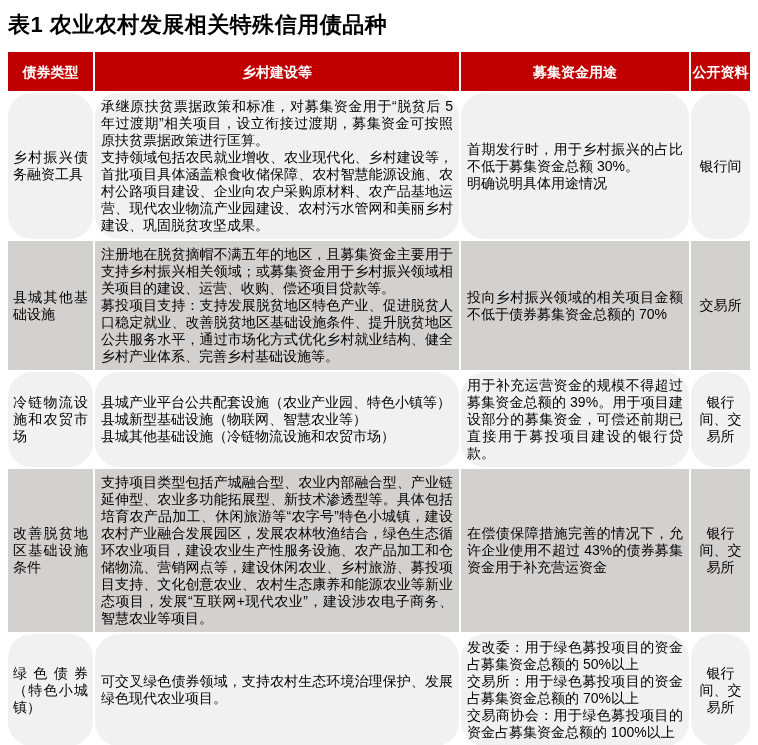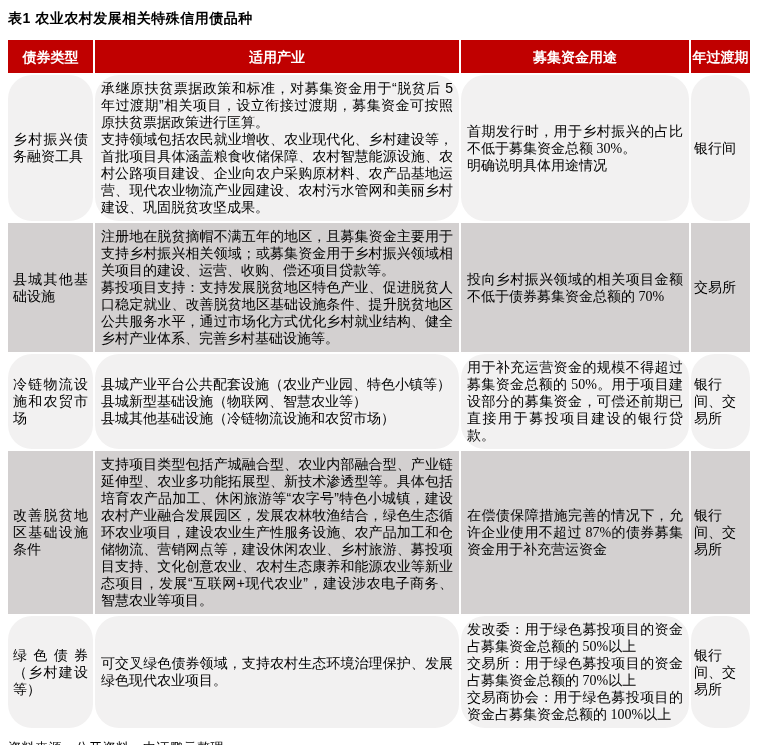--- a/index.html
+++ b/index.html
@@ -13,21 +13,21 @@
   *{box-sizing:border-box;margin:0;padding:0;}
   html,body{background:var(--page-bg);}
   body{
     width:758px;height:745px;
     font-family:"Liberation Sans","DejaVu Sans",sans-serif;
     color:var(--text);
     padding:8px 6px 0 8px;
     overflow:hidden;
   }
   .doc-title{
-    font-size:14px;
+    font-size:22px;
     font-weight:700;
     letter-spacing:.5px;
     margin:2px 0 10px 0;
   }
   table.bond-table{
     border-collapse:separate;
     border-spacing:2px;
     table-layout:fixed;
     width:744px;
     margin-left:-2px;
@@ -38,35 +38,35 @@
   col.c4{width:59px;}
   th{
     background:var(--header-bg);
     color:var(--header-text);
     font-size:14px;
     font-weight:700;
     text-align:center;
     vertical-align:middle;
     line-height:16px;
     padding:2px 1px;
-    height:33px;
+    height:39px;
   }
   td{
     font-size:14px;
     line-height:17px;
     vertical-align:middle;
     padding:5px 6px;
     white-space:pre-line;
   }
   tr.odd td{background:var(--row-odd);border-radius:24px;}
   tr.even td{background:var(--row-even);}
   td.bond{text-align:justify;text-justify:inter-ideograph;padding:5px 5px;}
   td.industry{text-align:justify;text-justify:inter-ideograph;}
-  td.funduse{text-align:justify;text-justify:inter-ideograph;font-family:Liberation Serif, serif;}
-  td.listing{text-align:left;padding:18px 3px;}
+  td.funduse{text-align:justify;text-justify:inter-ideograph;}
+  td.listing{text-align:center;padding:18px 3px;}
   .source-note{
     font-size:13px;
     margin-top:9px;
     letter-spacing:.5px;
   }
 </style>
 </head>
 <body>
 
 <div class="doc-title">表1 农业农村发展相关特殊信用债品种</div>
@@ -74,23 +74,23 @@
 <table class="bond-table">
   <colgroup>
       <col class="c1">
       <col class="c2">
       <col class="c3">
       <col class="c4">
     </colgroup>
   <thead>
     <tr>
       <th>债券类型</th>
-      <th>适用产业</th>
+      <th>乡村建设等</th>
       <th>募集资金用途</th>
-      <th>年过渡期</th>
+      <th>公开资料</th>
     </tr>
   </thead>
   <tbody>
     <tr class="odd">
       <td class="bond">乡村振兴债务融资工具</td>
       <td class="industry">承继原扶贫票据政策和标准，对募集资金用于“脱贫后 5 年过渡期”相关项目，设立衔接过渡期，募集资金可按照原扶贫票据政策进行匡算。
 支持领域包括农民就业增收、农业现代化、乡村建设等，首批项目具体涵盖粮食收储保障、农村智慧能源设施、农村公路项目建设、企业向农户采购原材料、农产品基地运营、现代农业物流产业园建设、农村污水管网和美丽乡村建设、巩固脱贫攻坚成果。</td>
       <td class="funduse">首期发行时，用于乡村振兴的占比不低于募集资金总额 30%。
 明确说明具体用途情况</td>
       <td class="listing">银行间</td>
@@ -100,31 +100,31 @@
       <td class="industry">注册地在脱贫摘帽不满五年的地区，且募集资金主要用于支持乡村振兴相关领域；或募集资金用于乡村振兴领域相关项目的建设、运营、收购、偿还项目贷款等。
 募投项目支持：支持发展脱贫地区特色产业、促进脱贫人口稳定就业、改善脱贫地区基础设施条件、提升脱贫地区公共服务水平，通过市场化方式优化乡村就业结构、健全乡村产业体系、完善乡村基础设施等。</td>
       <td class="funduse">投向乡村振兴领域的相关项目金额不低于债券募集资金总额的 70%</td>
       <td class="listing">交易所</td>
     </tr>
     <tr class="odd">
       <td class="bond">冷链物流设施和农贸市场</td>
       <td class="industry">县城产业平台公共配套设施（农业产业园、特色小镇等）
 县城新型基础设施（物联网、智慧农业等）
 县城其他基础设施（冷链物流设施和农贸市场）</td>
-      <td class="funduse">用于补充运营资金的规模不得超过募集资金总额的 50%。用于项目建设部分的募集资金，可偿还前期已直接用于募投项目建设的银行贷款。</td>
+      <td class="funduse">用于补充运营资金的规模不得超过募集资金总额的 39%。用于项目建设部分的募集资金，可偿还前期已直接用于募投项目建设的银行贷款。</td>
       <td class="listing">银行间、交易所</td>
     </tr>
     <tr class="even">
       <td class="bond">改善脱贫地区基础设施条件</td>
       <td class="industry">支持项目类型包括产城融合型、农业内部融合型、产业链延伸型、农业多功能拓展型、新技术渗透型等。具体包括培育农产品加工、休闲旅游等“农字号”特色小城镇，建设农村产业融合发展园区，发展农林牧渔结合，绿色生态循环农业项目，建设农业生产性服务设施、农产品加工和仓储物流、营销网点等，建设休闲农业、乡村旅游、募投项目支持、文化创意农业、农村生态康养和能源农业等新业态项目，发展“互联网+现代农业”，建设涉农电子商务、智慧农业等项目。</td>
-      <td class="funduse">在偿债保障措施完善的情况下，允许企业使用不超过 87%的债券募集资金用于补充营运资金</td>
+      <td class="funduse">在偿债保障措施完善的情况下，允许企业使用不超过 43%的债券募集资金用于补充营运资金</td>
       <td class="listing">银行间、交易所</td>
     </tr>
     <tr class="odd">
-      <td class="bond">绿 色 债 券（乡村建设等）</td>
+      <td class="bond">绿 色 债 券（特色小城镇）</td>
       <td class="industry">可交叉绿色债券领域，支持农村生态环境治理保护、发展绿色现代农业项目。</td>
       <td class="funduse">发改委：用于绿色募投项目的资金占募集资金总额的 50%以上
 交易所：用于绿色募投项目的资金占募集资金总额的 70%以上
 交易商协会：用于绿色募投项目的资金占募集资金总额的 100%以上</td>
       <td class="listing">银行间、交易所</td>
     </tr>
   </tbody>
 </table>
 
 <div class="source-note">资料来源：公开资料，中证鹏元整理</div>

